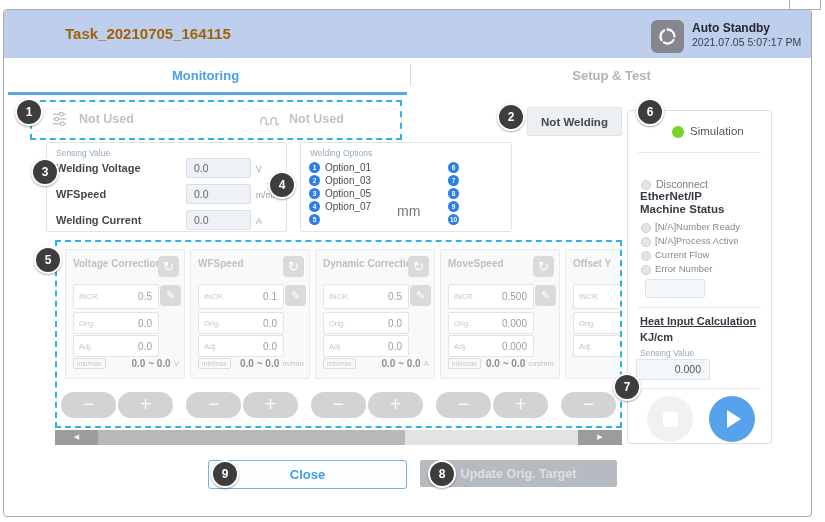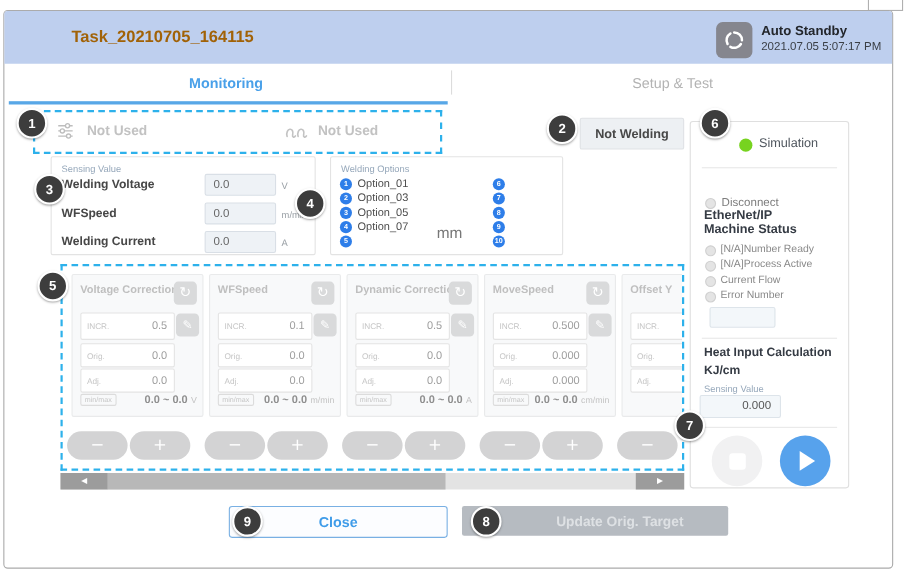--- a/index.html
+++ b/index.html
@@ -6,21 +6,21 @@
   body{width:825px;height:522px;position:relative;background:#fff;
        font-family:"Liberation Sans",sans-serif;overflow:hidden;}
   .abs{position:absolute;}
   .frame{left:3px;top:9px;width:807px;height:506px;border:1px solid #ababab;border-radius:4px;background:#fff;}
   .partialbox{left:789px;top:-4px;width:30px;height:12px;border:1px solid #b0b0b0;background:#fff;}
   .header{left:4px;top:10px;width:807px;height:48px;background:#becfee;border-radius:3px 3px 0 0;}
   .wtitle{left:65px;top:25px;font-size:15px;font-weight:bold;color:#a16207;}
   .logo{left:651px;top:20px;width:33px;height:33px;border-radius:6px;background:#85868e;display:flex;align-items:center;justify-content:center;}
   .hstat1{left:692px;top:21px;font-size:12px;font-weight:bold;color:#23262b;}
   .hstat2{left:692px;top:36px;font-size:10.5px;color:#3a3f46;}
-  .tab{height:34px;top:58px;display:flex;align-items:center;justify-content:center;font-size:13px;cursor:pointer;}
+  .tab{height:34px;top:58px;display:flex;align-items:center;justify-content:center;font-size:13px;cursor:pointer;font-weight:bold;}
   .tab1{left:4px;width:403px;color:#49a0e9;font-weight:bold;}
   .tab2{left:412px;width:399px;color:#b3b3b3;}
   .tabdiv{left:410px;top:64px;width:1px;height:22px;background:#dcdcdc;}
   .underline{left:8px;top:92px;width:399px;height:3px;background:#58a7e7;}
   .dash1{left:30px;top:100px;width:368px;height:36px;border:2px dashed #2db1eb;}
   .notused{font-size:12.5px;font-weight:bold;color:#c2c2c2;}
   .nwbtn{left:527px;top:107px;width:93px;height:27px;background:#edf0f3;border:1px solid #dfe2e5;border-radius:2px;
          display:flex;align-items:center;justify-content:center;font-size:11.5px;font-weight:bold;color:#474747;}
   .panel{border:1px solid #e3e3e3;background:#fff;border-radius:2px;}
   .seclabel{font-size:8.5px;color:#95a7ba;}
@@ -60,21 +60,21 @@
   .hr{background:#e8e8e8;height:1px;left:10px;width:123px;}
   .stopbtn{left:19px;top:285px;width:46px;height:46px;border-radius:50%;background:#f1f1f2;
            display:flex;align-items:center;justify-content:center;}
   .stopsq{width:15px;height:15px;background:#fff;border-radius:3px;}
   .playbtn{left:81px;top:285px;width:46px;height:46px;border-radius:50%;background:#57a2ec;
            display:flex;align-items:center;justify-content:center;}
   .playtri{width:0;height:0;border-left:14px solid #fff;border-top:9px solid transparent;border-bottom:9px solid transparent;margin-left:4px;}
   .closebtn{left:208px;top:460px;width:197px;height:27px;background:#fcfdff;border:1px solid #79b0e3;border-radius:3px;
             display:flex;align-items:center;justify-content:center;font-size:13px;font-weight:bold;color:#3f9ce9;}
   .updatebtn{left:420px;top:460px;width:197px;height:27px;background:#b6bbc1;border-radius:2px;
-            display:flex;align-items:center;justify-content:center;font-size:12.5px;font-weight:bold;color:#dee1e4;padding-left:45px;}
+            display:flex;align-items:center;justify-content:center;font-size:12.5px;font-weight:bold;color:#dee1e4;}
   .badge{width:24px;height:24px;border-radius:50%;background:#3d3d3d;border:2px solid #fff;color:#fff;
          font-size:12px;font-weight:bold;line-height:24px;text-align:center;box-shadow:0 1px 2px rgba(0,0,0,.35);z-index:50;}
 </style>
 </head>
 <body>
 
 <div class="abs partialbox"></div>
 
 <div class="abs frame"></div>
 
@@ -296,21 +296,21 @@
   <div class="abs ritem" style="left:27px;top:110px;">[N/A]Number Ready</div>
   <div class="abs dot graydot" style="left:13px;top:126px;"></div>
   <div class="abs ritem" style="left:27px;top:124px;">[N/A]Process Active</div>
   <div class="abs dot graydot" style="left:13px;top:140px;"></div>
   <div class="abs ritem" style="left:27px;top:138px;">Current Flow</div>
   <div class="abs dot graydot" style="left:13px;top:154px;"></div>
   <div class="abs ritem" style="left:27px;top:152px;">Error Number</div>
   <div class="abs" style="left:17px;top:168px;width:58px;height:17px;background:#f3f7fa;border:1px solid #dde4ea;border-radius:2px;"></div>
 
   <div class="abs hr" style="top:196px;"></div>
-  <div class="abs rhead" style="left:12px;top:204px;font-size:11px;">Heat Input Calculation</div>
+  <div class="abs rhead" style="left:12px;top:204px;font-size:11px;text-decoration:underline;">Heat Input Calculation</div>
   <div class="abs rhead" style="left:12px;top:220px;font-size:11px;">KJ/cm</div>
   <div class="abs seclabel" style="left:12px;top:237px;">Sensing Value</div>
   <div class="abs inbox" style="left:8px;top:248px;width:64px;height:19px;line-height:19px;background:#f3f7fa;border-color:#dde4ea;text-align:right;padding-right:8px;color:#555;">0.000</div>
 
   <div class="abs hr" style="top:277px;"></div>
   <div class="abs stopbtn">
     <div class="stopsq"></div>
   </div>
   <div class="abs playbtn">
     <div class="playtri"></div>

